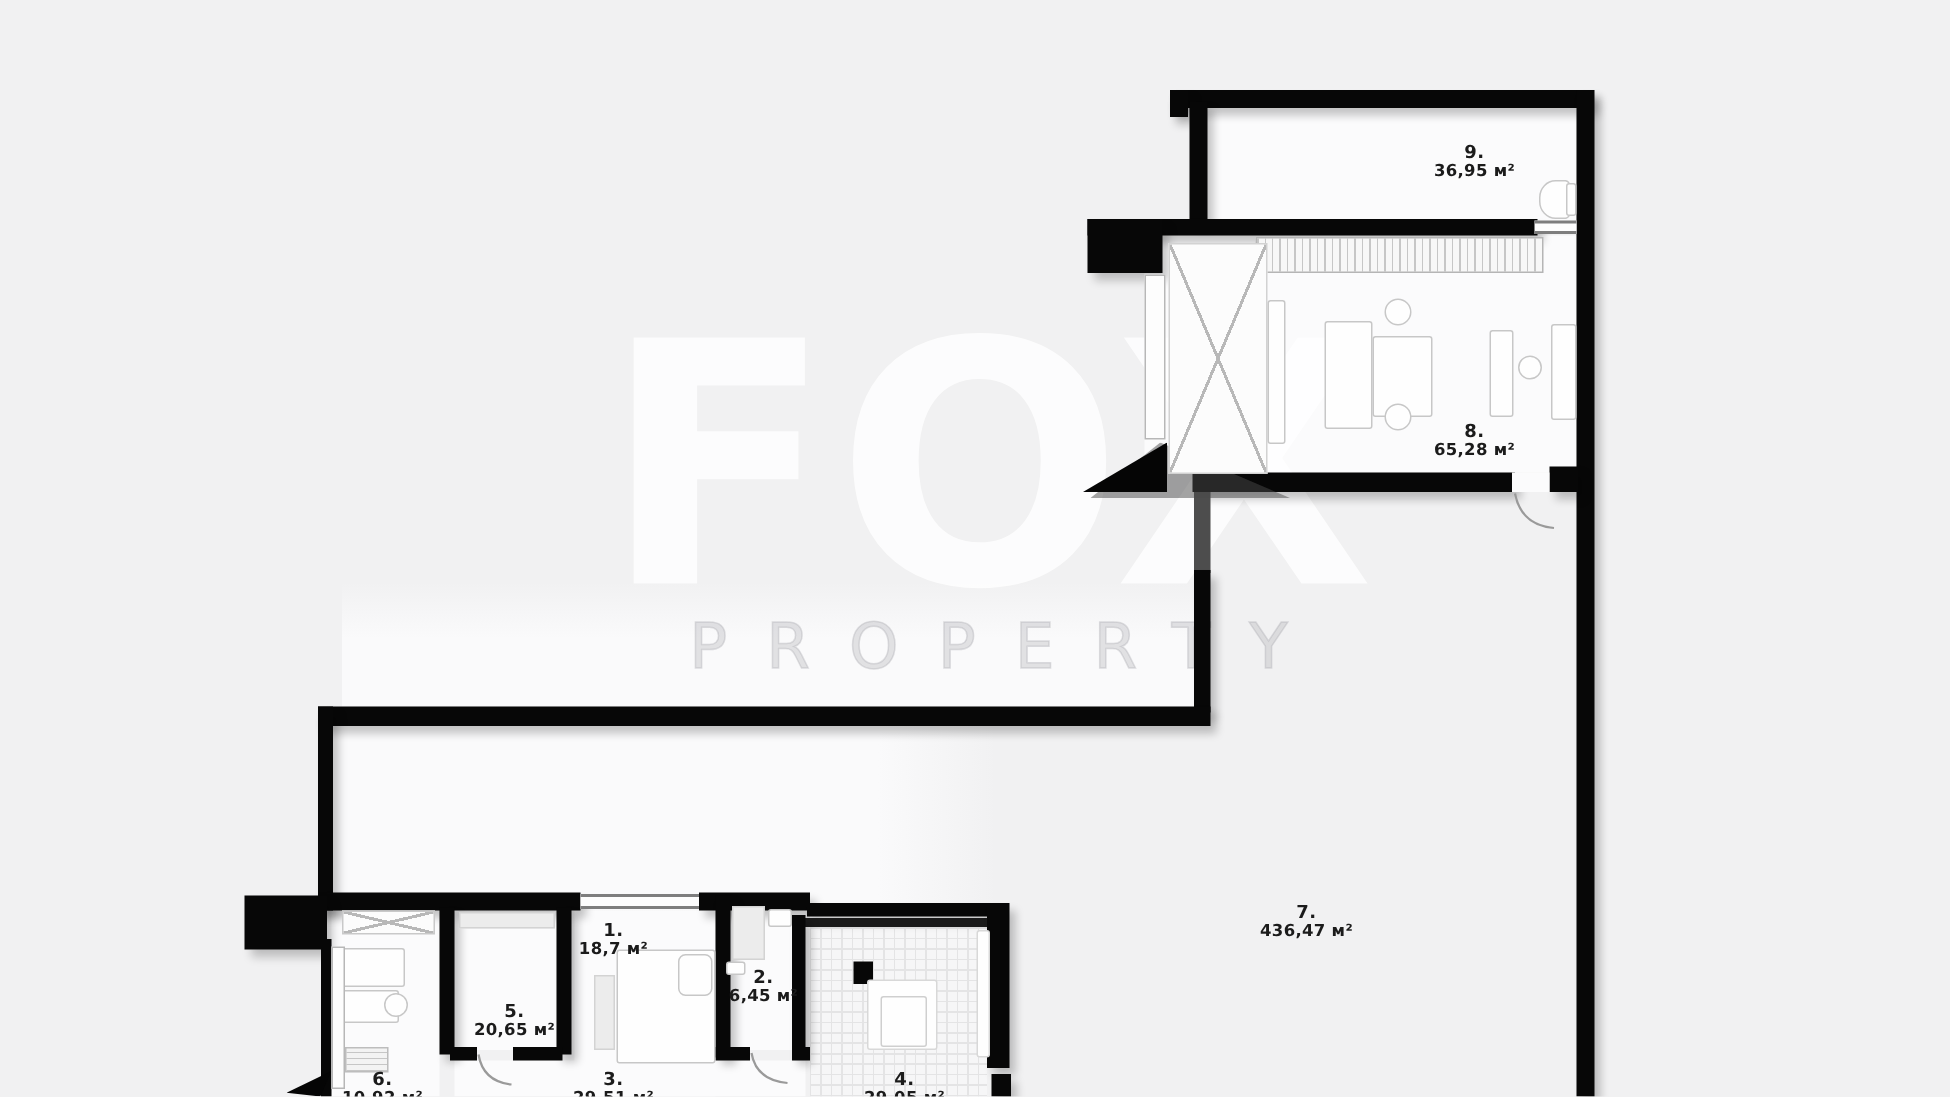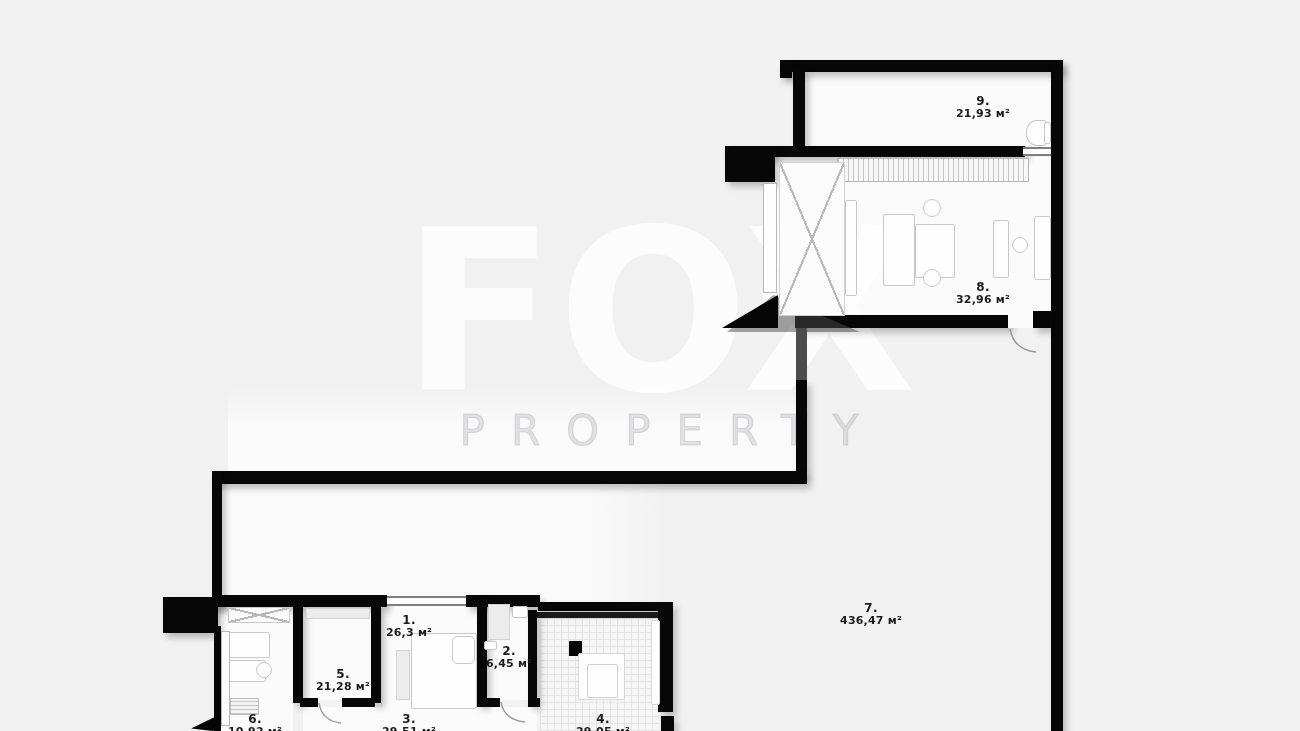--- a/index.html
+++ b/index.html
@@ -160,41 +160,41 @@
   <div class="furn" style="left:651px;top:620px;width:9px;height:85px;border-color:#d8d8d8"></div>
 
   <svg class="overlay" width="1300" height="731" viewBox="0 0 1300 731">
     <path d="M 1010 329 Q 1014 350 1036 352" fill="none" stroke="#9a9a9a" stroke-width="1.5"></path>
     <path d="M 319 703 Q 322 721 341 723" fill="none" stroke="#9a9a9a" stroke-width="1.5"></path>
     <path d="M 501 702 Q 504 720 525 722" fill="none" stroke="#9a9a9a" stroke-width="1.5"></path>
   </svg>
 
   <div class="rlabel" style="left:983px;top:95px">
     <div class="rnum">9.</div>
-    <div class="rarea">21,93 м²</div>
+    <div class="rarea">36,95 м²</div>
   </div>
   <div class="rlabel" style="left:983px;top:281px">
     <div class="rnum">8.</div>
-    <div class="rarea">32,96 м²</div>
+    <div class="rarea">65,28 м²</div>
   </div>
   <div class="rlabel" style="left:871px;top:602px">
     <div class="rnum">7.</div>
     <div class="rarea">436,47 м²</div>
   </div>
   <div class="rlabel" style="left:409px;top:614px">
     <div class="rnum">1.</div>
-    <div class="rarea">26,3 м²</div>
+    <div class="rarea">18,7 м²</div>
   </div>
   <div class="rlabel" style="left:509px;top:645px">
     <div class="rnum">2.</div>
     <div class="rarea">6,45 м²</div>
   </div>
   <div class="rlabel" style="left:343px;top:668px">
     <div class="rnum">5.</div>
-    <div class="rarea">21,28 м²</div>
+    <div class="rarea">20,65 м²</div>
   </div>
   <div class="rlabel" style="left:255px;top:713px">
     <div class="rnum">6.</div>
     <div class="rarea">10,92 м²</div>
   </div>
   <div class="rlabel" style="left:409px;top:713px">
     <div class="rnum">3.</div>
     <div class="rarea">29,51 м²</div>
   </div>
   <div class="rlabel" style="left:603px;top:713px">

